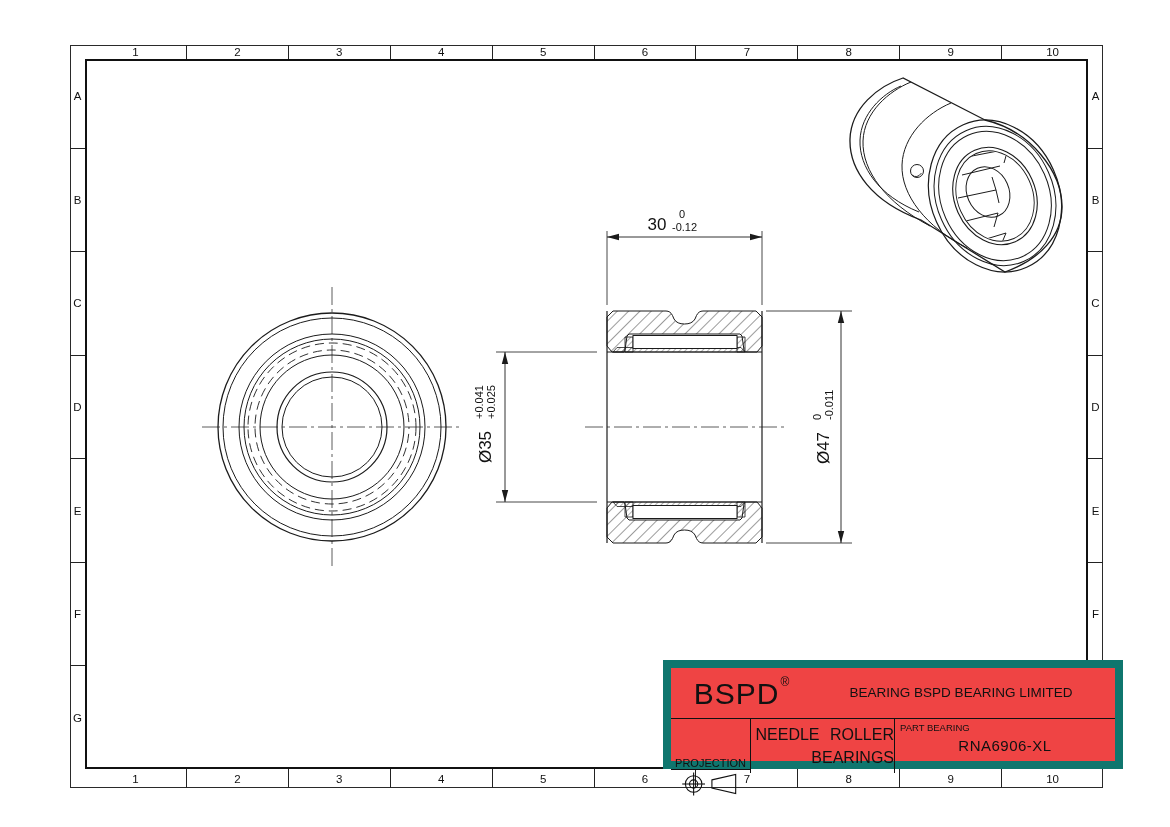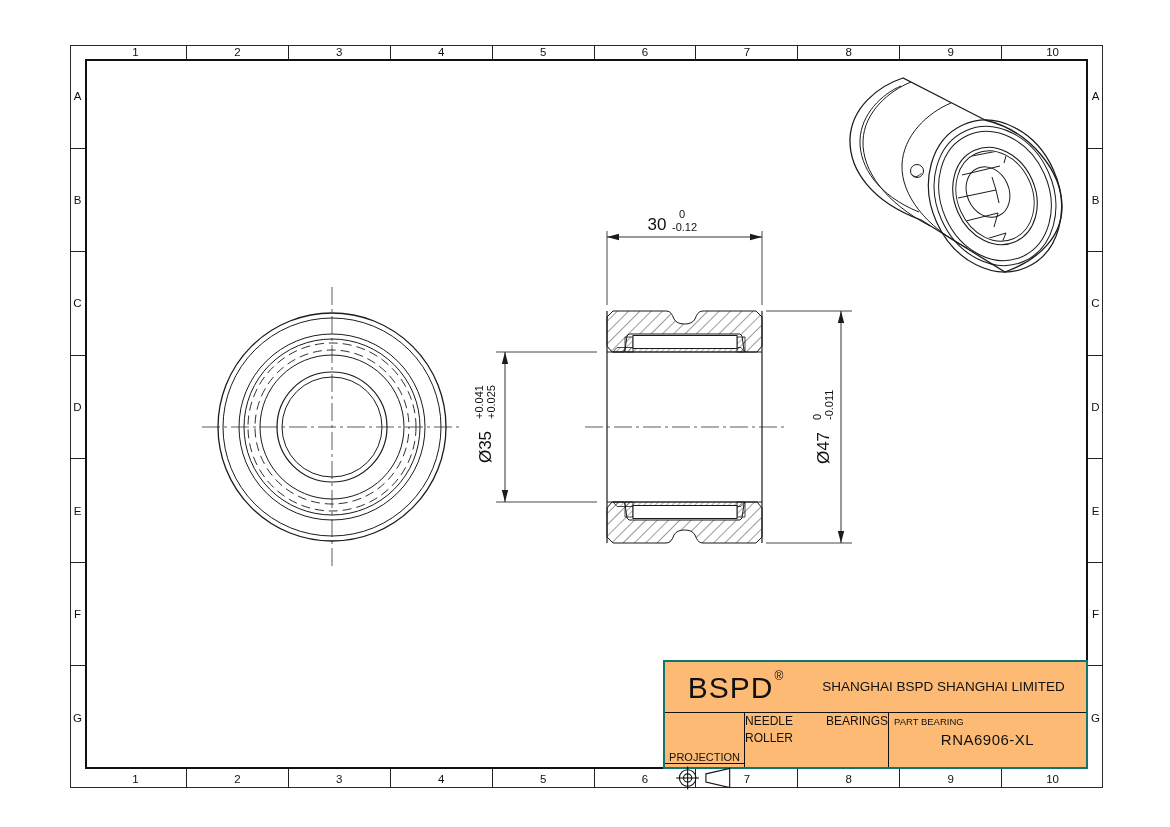--- a/index.html
+++ b/index.html
@@ -18,37 +18,37 @@
   .band-right{left:1088px;top:45px;width:15px;height:724px;flex-direction:column;}
   .band-top .cell,.band-bottom .cell{flex:1;display:flex;align-items:center;justify-content:center;}
   .band-top .cell + .cell,.band-bottom .cell + .cell{border-left:1px solid #222;}
   .band-left .cell,.band-right .cell{flex:1;display:flex;align-items:center;justify-content:center;}
   .band-left .cell + .cell,.band-right .cell + .cell{border-top:1px solid #222;}
   
   svg.drawing{position:absolute;left:0;top:0;}
   .dim{font-family:"Liberation Sans",sans-serif;font-size:17px;fill:#111;}
   .tol{font-family:"Liberation Sans",sans-serif;font-size:11px;fill:#111;}
   
-  .title-block{position:absolute;left:663px;top:660px;width:425px;height:109px;
-               border:2px solid #0f766e;box-sizing:border-box;background:#fdba74;}
+  .title-block{position:absolute;left:663px;top:660px;width:460px;height:109px;
+               border:8px solid #0f766e;box-sizing:border-box;background:#ef4444;}
   .tb-row1{display:flex;height:51px;border-bottom:1.5px solid #111;box-sizing:border-box;align-items:center;}
   .tb-brand{flex:0 0 142px;text-align:center;font-size:30px;letter-spacing:1px;color:#111;}
   .tb-brand sup{font-size:12px;vertical-align:18px;margin-left:1px;}
   .tb-company{flex:1;text-align:center;line-height:1.35;padding-right:6px;}
   .tb-company .l1{font-size:13.5px;}
   .tb-company .l2{font-size:13px;}
   .tb-row2{display:flex;height:54px;}
   .tb-proj{flex:0 0 80px;border-right:1.5px solid #111;box-sizing:border-box;
            display:flex;flex-direction:column;}
   .tb-proj-label{height:24px;border-bottom:1.5px solid #111;box-sizing:border-box;
                  display:flex;align-items:center;justify-content:center;font-size:11px;margin-top:38px;}
   .tb-proj-sym{flex:1;display:flex;align-items:center;justify-content:center;}
   .tb-product{flex:0 0 144px;border-right:1.5px solid #111;box-sizing:border-box;
-              display:flex;flex-direction:row;align-items:flex-start;justify-content:center;
-              font-size:12px;line-height:1.45;}
+              display:flex;flex-direction:column;align-items:flex-end;justify-content:center;
+              font-size:16px;line-height:1.45;}
   .tb-product .pl1{word-spacing:6px;}
   .tb-part{flex:1;position:relative;}
   .tb-part-label{position:absolute;left:5px;top:3px;font-size:9.5px;}
   .tb-part-number{position:absolute;left:0;right:0;top:18px;text-align:center;font-size:15px;letter-spacing:0.5px;}
 </style>
 </head>
 <body>
 
 <div class="page">
 
@@ -227,21 +227,21 @@
       </g>
       <circle cx="917" cy="171" r="6.5" fill="#fff" stroke-width="1"></circle>
       <path d="M912,175 Q917,179 921.5,173" stroke-width="0.9"></path>
     </g>
   </svg>
 
   <div class="title-block">
     <div class="tb-row1">
       <div class="tb-brand"><span>BSPD</span><sup>®</sup></div>
       <div class="tb-company">
-        <div class="l1">SHANGHAI BSPD SHANGHAI LIMITED</div>
+        <div class="l1">BEARING BSPD BEARING LIMITED</div>
       </div>
     </div>
     <div class="tb-row2">
       <div class="tb-proj">
         <div class="tb-proj-label">PROJECTION</div>
         <div class="tb-proj-sym">
           <svg width="64" height="28" viewBox="0 0 70 30">
             <g stroke="#111" fill="none" stroke-width="1.2">
               <circle cx="16" cy="15" r="9"></circle>
               <circle cx="16" cy="15" r="4.5"></circle>

